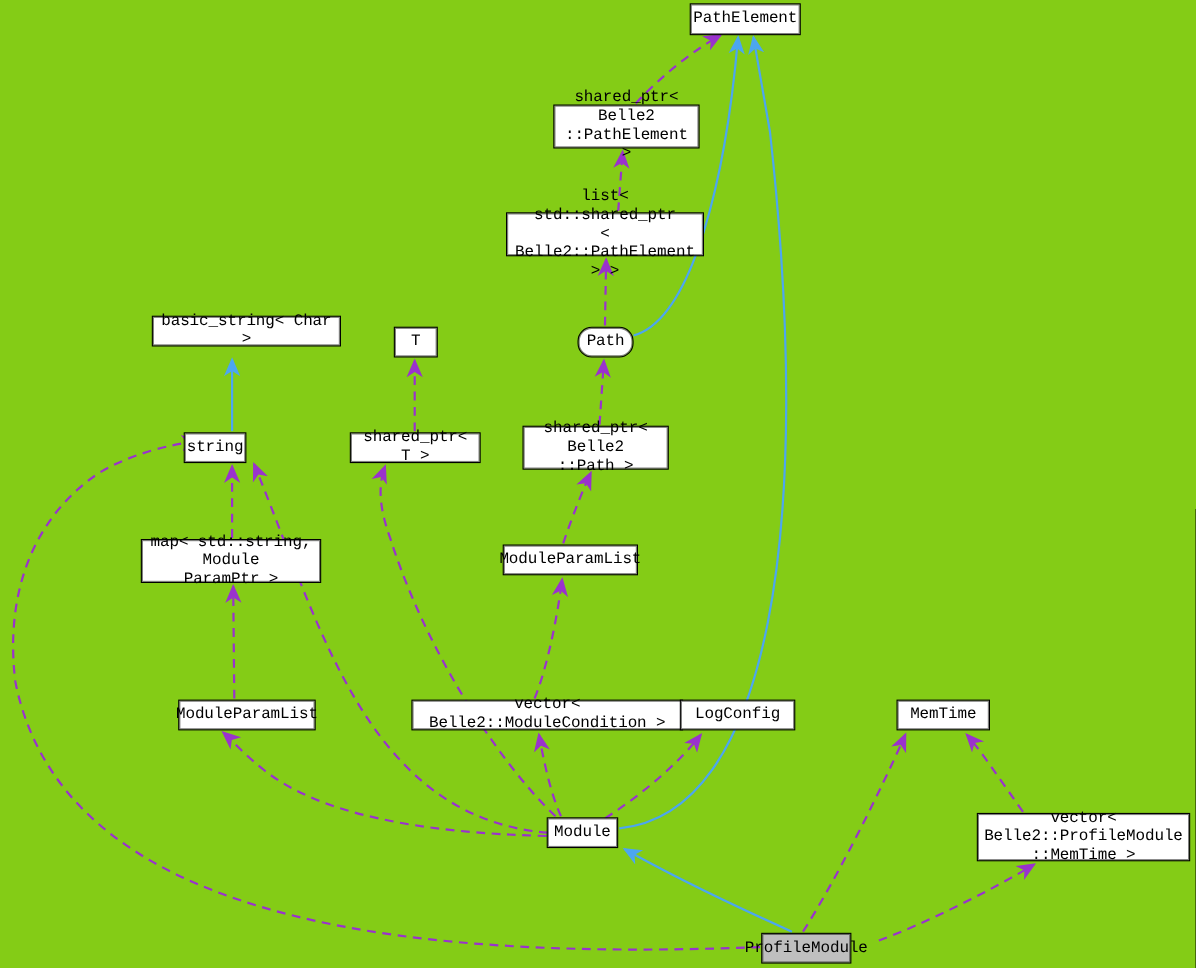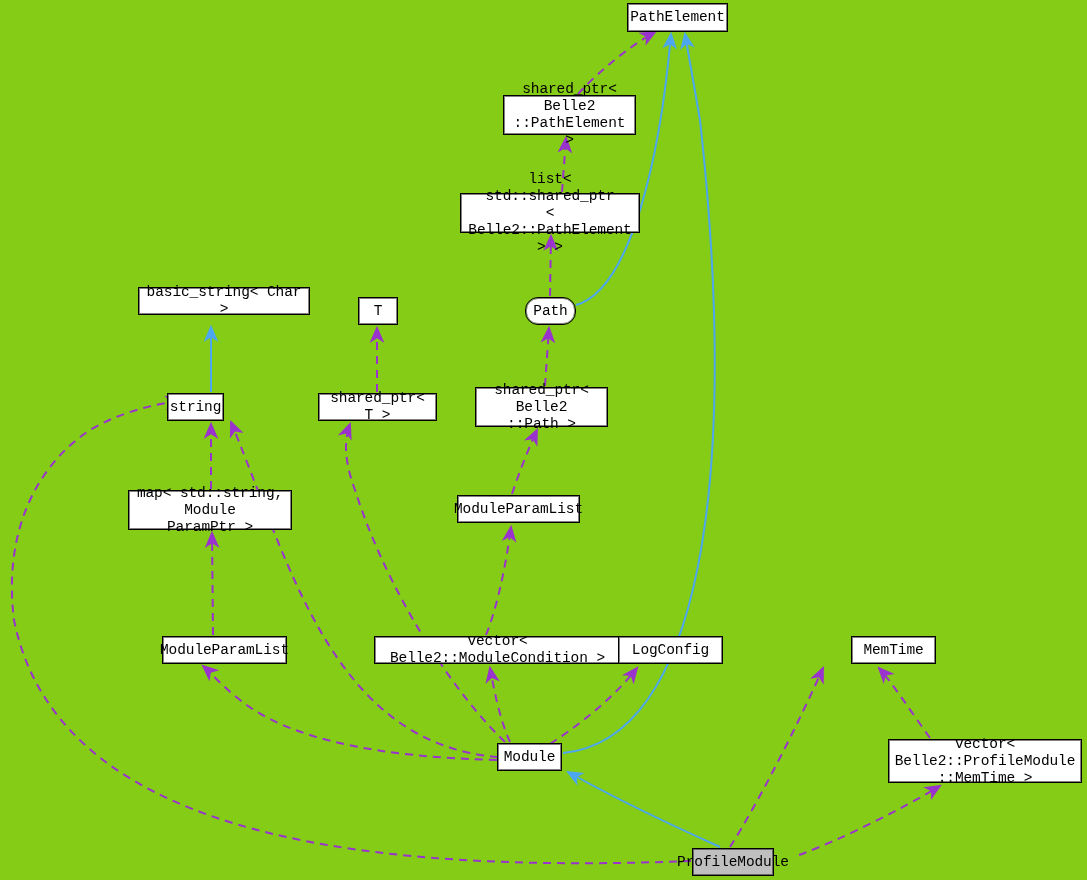--- a/index.html
+++ b/index.html
@@ -98,19 +98,19 @@
       <div class="node" style="left: 168px; top: 394px; width: 55px; height: 26px;"><span>string</span></div>
       <div class="node" style="left: 319px; top: 394px; width: 117px; height: 26px;"><span>shared_ptr&lt; T &gt;</span></div>
       <div class="node" style="left: 476px; top: 388px; width: 131px; height: 38px;"><span>shared_ptr&lt; Belle2
 ::Path &gt;</span></div>
       <div class="node" style="left: 129px; top: 491px; width: 162px; height: 38px;"><span>map&lt; std::string, Module
 ParamPtr &gt;</span></div>
       <div class="node" style="left: 458px; top: 496px; width: 121px; height: 26px;"><span>ModuleParamList</span></div>
       <div class="node" style="left: 163px; top: 637px; width: 123px; height: 26px;"><span>ModuleParamList</span></div>
       <div class="node" style="left: 375px; top: 637px; width: 245px; height: 26px;"><span>vector&lt; Belle2::ModuleCondition &gt;</span></div>
       <div class="node" style="left: 619px; top: 637px; width: 103px; height: 26px;"><span>LogConfig</span></div>
-      <div class="node" style="left: 816px; top: 637px; width: 83px; height: 26px; margin-left: 36px;"><span>MemTime</span></div>
+      <div class="node" style="left: 816px; top: 637px; width: 83px; height: 26px;"><span>MemTime</span></div>
       <div class="node" style="left: 498px; top: 744px; width: 63px; height: 26px;"><span>Module</span></div>
       <div class="node" style="left: 889px; top: 740px; width: 192px; height: 42px;"><span>vector&lt; Belle2::ProfileModule
 ::MemTime &gt;</span></div>
       <div class="node focus" style="left: 693px; top: 849px; width: 80px; height: 26px;"><span>ProfileModule</span></div>
     </div>
 </div>
 
 </body></html>

